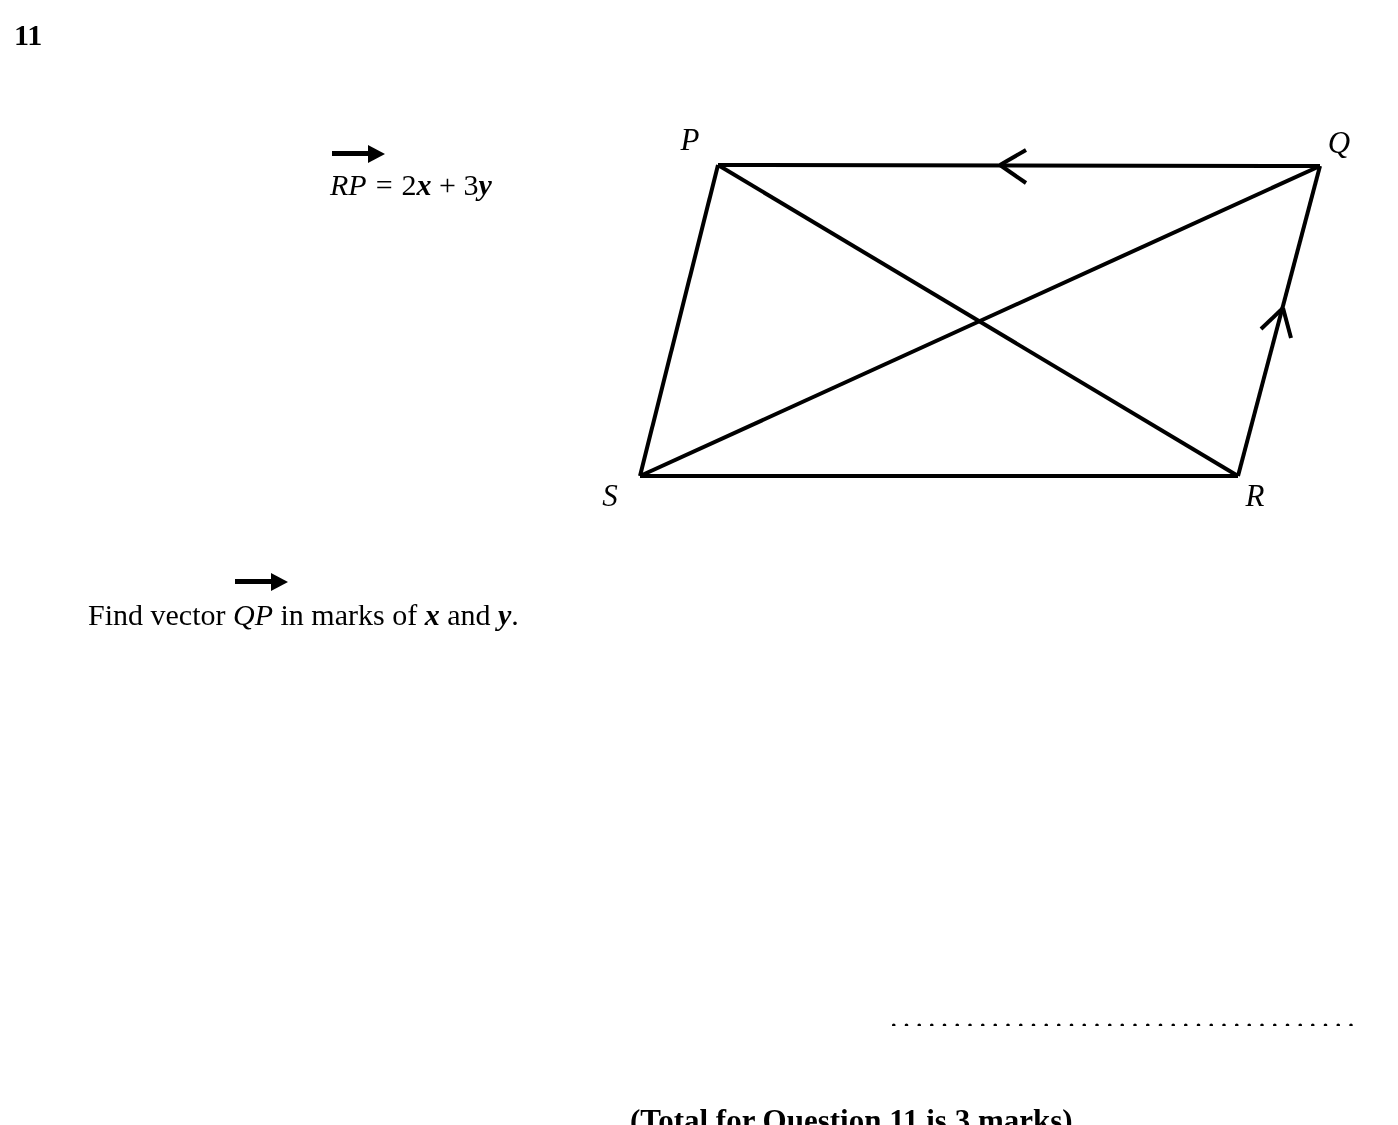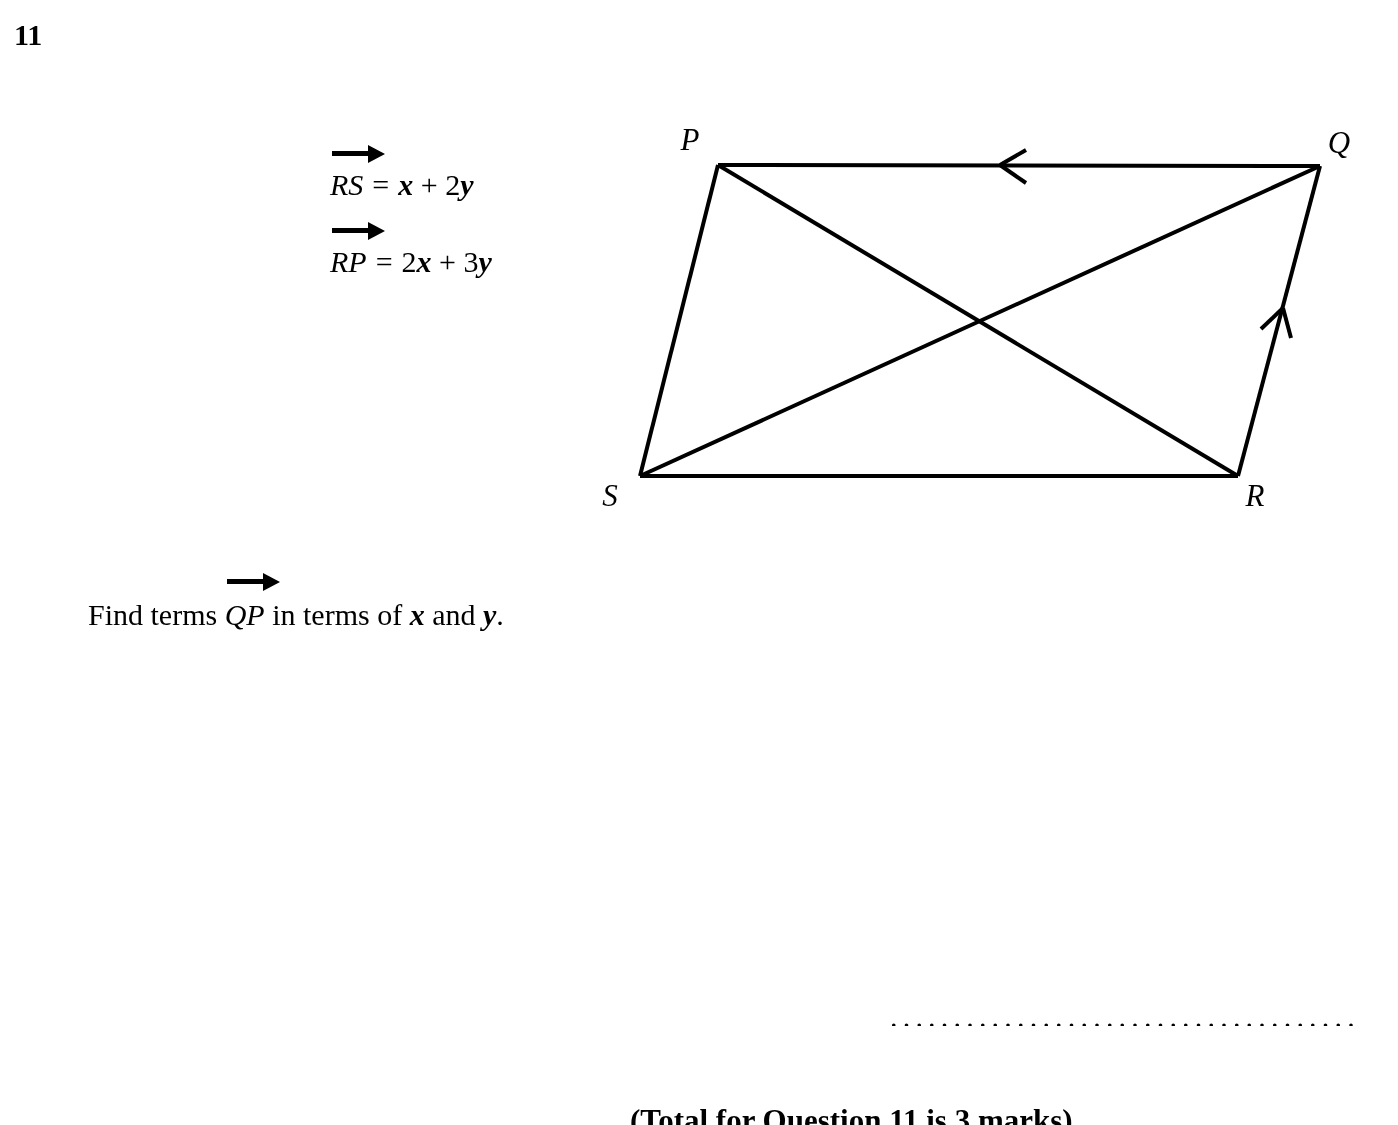--- a/index.html
+++ b/index.html
@@ -147,29 +147,20 @@
 </style>
 </head>
 <body>
 
 <div id="question-header">
   <span id="question-number">11</span>
 </div>
 
 <div id="given-equations">
 
-  <div class="equation-row">
-    <span class="vec-term">
-      <span class="vec-arrow">
-        <span class="shaft"></span>
-          <span class="head"></span>
-      </span>
-      <span>RS</span>
-    </span><span class="eq-rhs">=</span><span class="eq-rhs"><span class="bvar">x</span><span> + 2</span><span class="bvar">y</span></span>
-  </div>
 
   <div class="equation-row">
     <span class="vec-term">
       <span class="vec-arrow">
         <span class="shaft"></span>
           <span class="head"></span>
       </span>
       <span>RP</span>
     </span><span class="eq-rhs">=</span><span class="eq-rhs"><span>2</span><span class="bvar">x</span><span> + 3</span><span class="bvar">y</span></span>
   </div>
@@ -201,20 +192,20 @@
       <line x1="723" y1="203" x2="731" y2="233"></line>
     </g>
 
     <text class="vertex-label" x="130" y="45" text-anchor="middle">P</text>
     <text class="vertex-label" x="779" y="48" text-anchor="middle">Q</text>
     <text class="vertex-label" x="695" y="401" text-anchor="middle">R</text>
     <text class="vertex-label" x="50" y="401" text-anchor="middle">S</text>
   </svg>
 </div>
 
-<div id="instruction"><span>Find terms </span><span class="vec-term"><span class="vec-arrow">
+<div id="instruction"><span>Find vector </span><span class="vec-term"><span class="vec-arrow">
         <span class="shaft"></span>
         <span class="head"></span>
-      </span><span>QP</span></span><span> in terms of </span><span class="bvar">x</span><span> and </span><span class="bvar">y</span><span>.</span></div>
+      </span><span>QP</span></span><span> in marks of </span><span class="bvar">x</span><span> and </span><span class="bvar">y</span><span>.</span></div>
 
 <div id="answer-line">...................................................</div>
 
 <div id="question-total">(Total for Question 11 is 3 marks)</div>
 
 </body></html>

